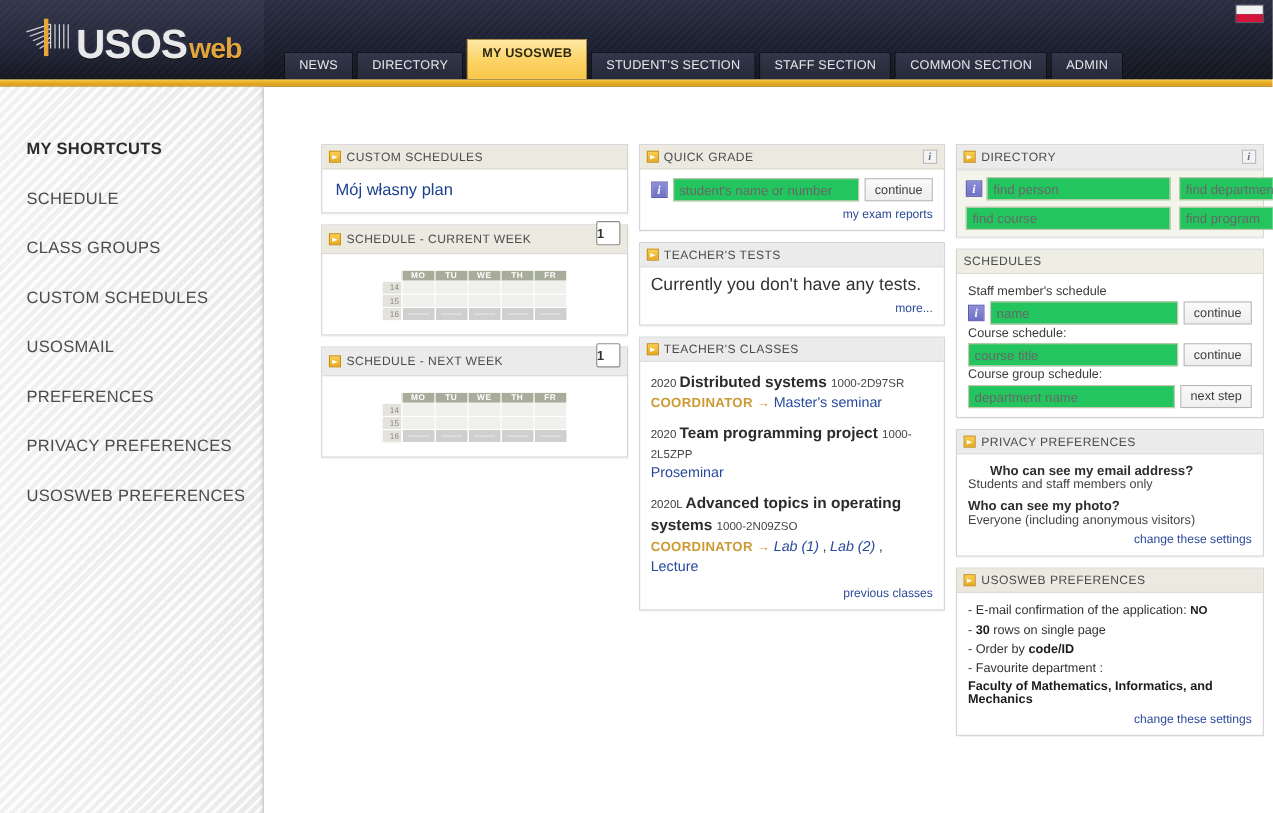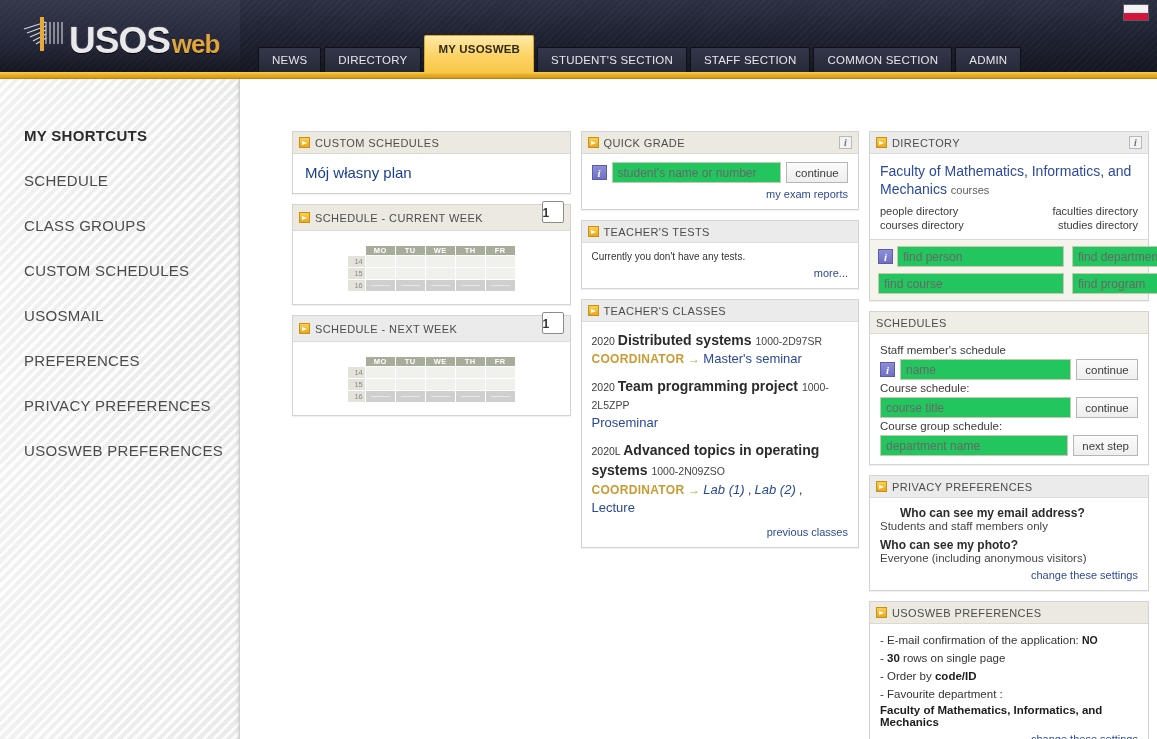--- a/index.html
+++ b/index.html
@@ -503,21 +503,21 @@
           </div>
         </div>
       </div>
 
       <div class="panel">
         <div class="phead grey">
           <span class="arrow-ico"></span>
           <span class="htitle">TEACHER'S TESTS</span>
         </div>
         <div class="pbody">
-          <div style="font-size:10px;color:#333;">Currently you don't have any tests.</div>
+          <div style="font-size:16px;color:#333;">Currently you don't have any tests.</div>
           <div class="right-lnk">
             <a class="lnk">more...</a>
           </div>
         </div>
       </div>
 
       <div class="panel">
         <div class="phead grey">
           <span class="arrow-ico"></span>
           <span class="htitle">TEACHER'S CLASSES</span>
@@ -536,36 +536,20 @@
 
     </div>
 
     <div class="col">
 
       <div class="panel">
         <div class="phead grey">
           <span class="arrow-ico"></span>
           <span class="htitle">DIRECTORY</span>
           <span class="i-ico-sm">i</span>
-        </div>
-        <div class="pbody">
-          <div class="dir-title">
-            <span>Faculty of Mathematics, Informatics, and Mechanics</span>
-            <span class="sm">courses</span>
-          </div>
-          <div class="dir-links">
-            <div id="dir-left">
-                <a>people directory</a>
-                <a>courses directory</a>
-              </div>
-            <div class="r" id="dir-right">
-                <a>faculties directory</a>
-                <a>studies directory</a>
-              </div>
-          </div>
         </div>
         <div class="dir-search">
           <div class="ds-cell">
             <span class="i-ico-blue">i</span>
             <input class="txt" type="text" placeholder="find person" style="">
           </div>
           <div class="ds-cell">
             <input class="txt" type="text" placeholder="find department" style="">
           </div>
           <div class="ds-cell">

